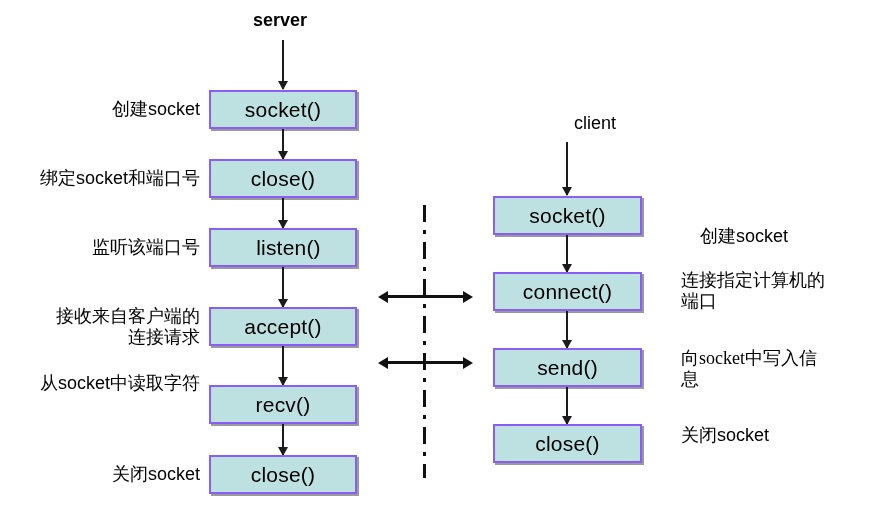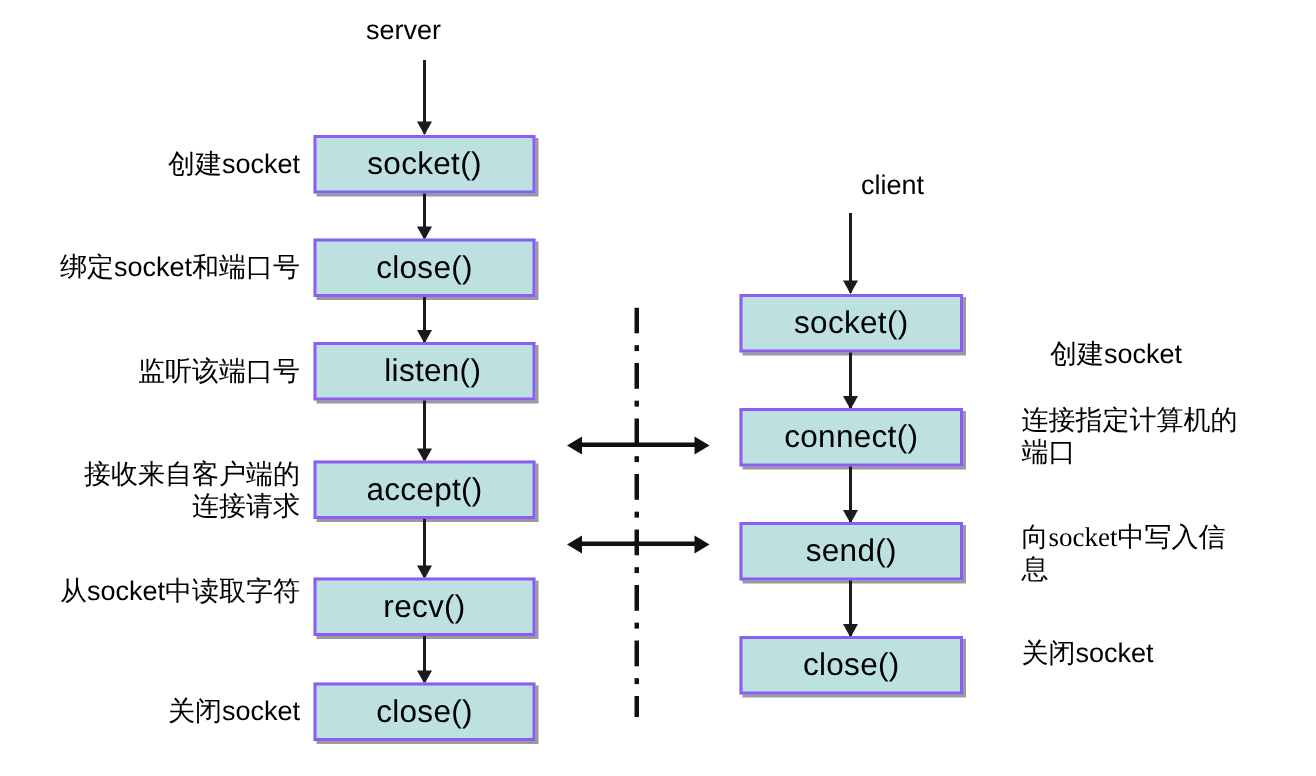--- a/index.html
+++ b/index.html
@@ -109,21 +109,21 @@
   .h-arrow::after {
     right: -9px;
     border-left: 10px solid #111;
   }
 </style>
 </head>
 <body>
 
 <div id="canvas">
 
-  <div class="col-title" style="left:269px; top:10px;">server</div>
+  <div class="col-title" style="left:280px; top:10px;font-weight:bold;">server</div>
 
   <div class="v-arrow" style="left:282px; top:40px; height:49px;"></div>
 
   <div class="proc-box server-box" style="top:90px;">socket()</div>
   <div class="v-arrow" style="left:282px; top:129px; height:30px;"></div>
 
   <div class="proc-box server-box" style="top:159px;">close()</div>
   <div class="v-arrow" style="left:282px; top:198px; height:30px;"></div>
 
   <div class="proc-box server-box" style="top:228px;padding-left:11px;">listen()</div>
@@ -141,21 +141,21 @@
 
   <div class="side-label left" style="left:0px; top:168px; width:200px;">绑定socket和端口号</div>
 
   <div class="side-label left" style="left:20px; top:237px; width:180px;">监听该端口号</div>
 
   <div class="side-label left" style="left:10px; top:306px; width:190px;">
     <div>接收来自客户端的</div>
     <div>连接请求</div>
   </div>
 
-  <div class="side-label left" style="left:10px; top:384px; width:190px;">从socket中读取字符</div>
+  <div class="side-label left" style="left:10px; top:373px; width:190px;">从socket中读取字符</div>
 
   <div class="side-label left" style="left:20px; top:464px; width:180px;">关闭socket</div>
 
   <div class="divider" style="left:423px; top:205px; height:273px;"></div>
 
   <div class="h-arrow" style="left:387px; top:295px; width:77px;"></div>
 
   <div class="h-arrow" style="left:387px; top:361px; width:77px;"></div>
 
   <div class="col-title" style="left:595px; top:113px;">client</div>

